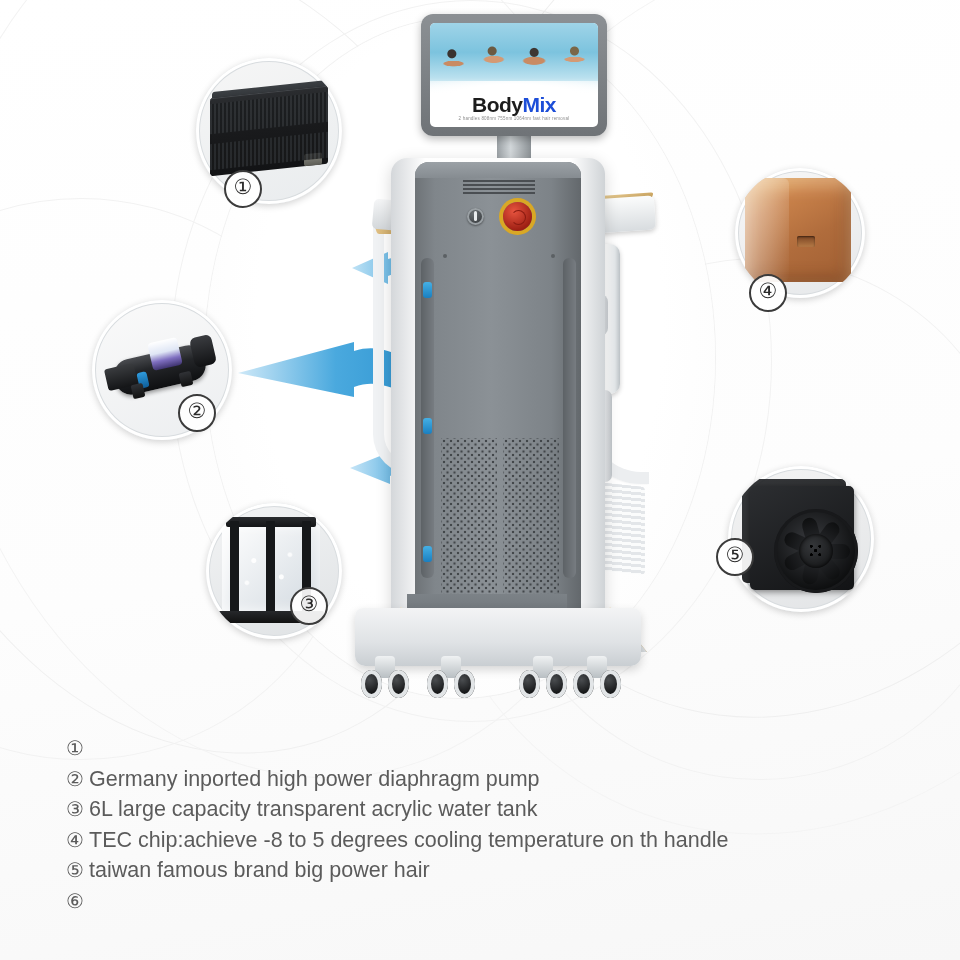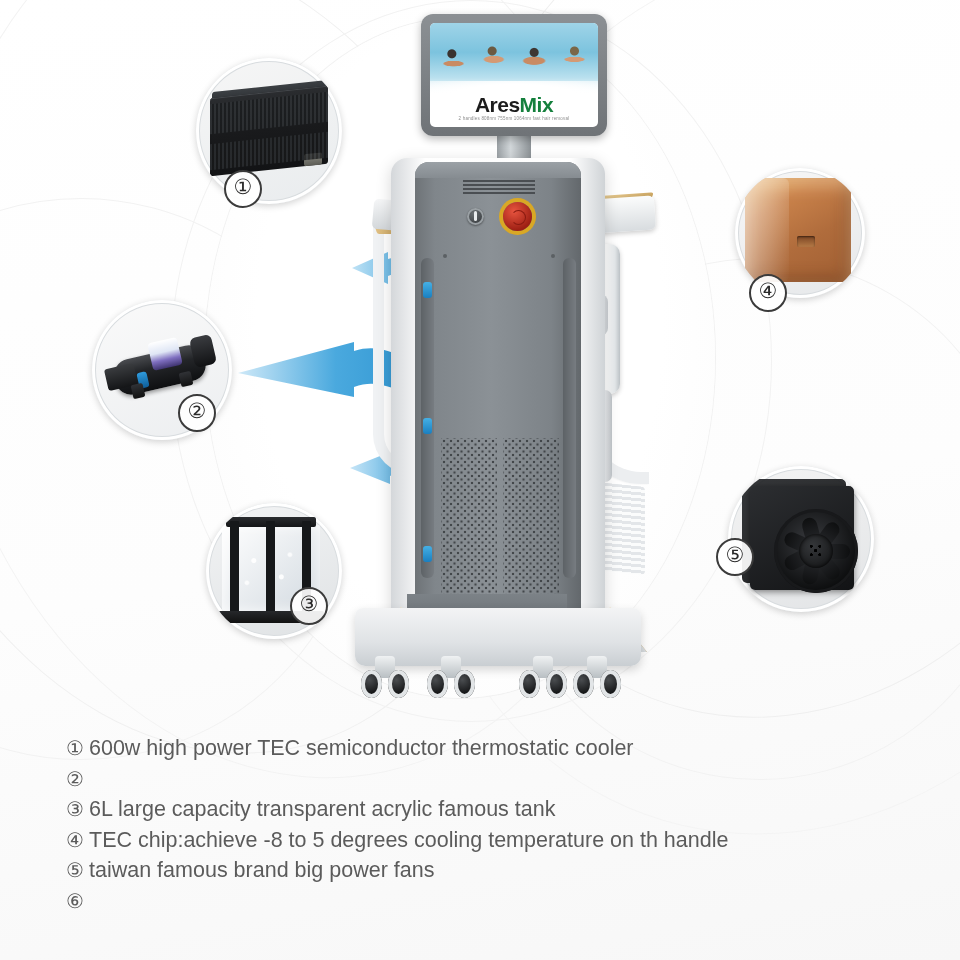--- a/index.html
+++ b/index.html
@@ -168,21 +168,21 @@
       radial-gradient(circle at 13% 44%,#3a3330 0 4px,rgba(0,0,0,0) 5px),
       radial-gradient(circle at 37% 40%,#6b5a42 0 4px,rgba(0,0,0,0) 5px),
       radial-gradient(circle at 62% 42%,#3e3632 0 4px,rgba(0,0,0,0) 5px),
       radial-gradient(circle at 86% 40%,#7a6748 0 4px,rgba(0,0,0,0) 5px);}
   .mon-foam{position:absolute;left:0;right:0;top:58px;height:22px;
     background:radial-gradient(ellipse at 50% 100%,#ffffff 60%,rgba(255,255,255,0) 100%),
                linear-gradient(180deg,rgba(255,255,255,.55),#ffffff);}
   .mon-logo{position:absolute;left:0;right:0;top:70px;text-align:center;
     font-family:"Liberation Sans", sans-serif;font-size:21px;font-weight:700;letter-spacing:-.5px;}
   .mon-logo .ares{color:#1c1c1c;}
-  .mon-logo .mix{color:#15803d;}
+  .mon-logo .mix{color:#1d4ed8;}
   .mon-tag{position:absolute;left:0;right:0;top:93px;text-align:center;
     font-size:4.5px;color:#8d8d8d;letter-spacing:.2px;}
   .mon-neck{position:absolute;left:152px;top:124px;width:34px;height:28px;
     background:linear-gradient(90deg,#9aa0a4,#d3d8db 40%,#8c9296);border-radius:2px;}
   .mon-post{position:absolute;left:158px;top:124px;width:22px;height:30px;
     background:linear-gradient(90deg,#7c8286,#cfd4d7 45%,#74797d);}
 
   
   .shell{position:absolute;left:46px;top:150px;width:214px;height:490px;}
   .shell-white{position:absolute;left:0;top:0;width:214px;height:490px;
@@ -341,21 +341,21 @@
   </div>
 
   <div id="machine">
 
     <div class="mon-post"></div>
     <div class="mon-neck"></div>
     <div class="mon-bezel">
       <div class="mon-screen">
         <div class="mon-photo"></div>
         <div class="mon-foam"></div>
-        <div class="mon-logo"><span class="ares">Ares</span><span class="mix">Mix</span></div>
+        <div class="mon-logo"><span class="ares">Body</span><span class="mix">Mix</span></div>
         <div class="mon-tag">2 handles 808nm 755nm 1064nm fast hair removal</div>
       </div>
     </div>
 
     <div class="hp-left-cable"></div>
     <div class="hp-left-gold"></div>
     <div class="hp-left-holder"></div>
 
     <div class="hp-cable"></div>
     <div class="hp-body"></div>
@@ -477,35 +477,35 @@
           <div class="fanhub"></div>
         </div>
       </div>
     </div>
     <div class="badge" style="left:-12px;top:72px;">⑤</div>
   </div>
 
   <div id="caption">
     <div class="cap-line">
       <span class="cap-num">①</span>
-      <span>600w high power TEC semiconductor thermostatic cooler</span>
     </div>
     <div class="cap-line">
       <span class="cap-num">②</span>
+      <span>Germany inported high power diaphragm pump</span>
     </div>
     <div class="cap-line">
       <span class="cap-num">③</span>
-      <span>6L large capacity transparent acrylic famous tank</span>
+      <span>6L large capacity transparent acrylic water tank</span>
     </div>
     <div class="cap-line">
       <span class="cap-num">④</span>
       <span>TEC chip:achieve -8 to 5 degrees cooling temperature on th handle</span>
     </div>
     <div class="cap-line">
       <span class="cap-num">⑤</span>
-      <span>taiwan famous brand big power fans</span>
+      <span>taiwan famous brand big power hair</span>
     </div>
     <div class="cap-line">
       <span class="cap-num">⑥</span>
     </div>
   </div>
 
 </div>
 
 </body></html>

